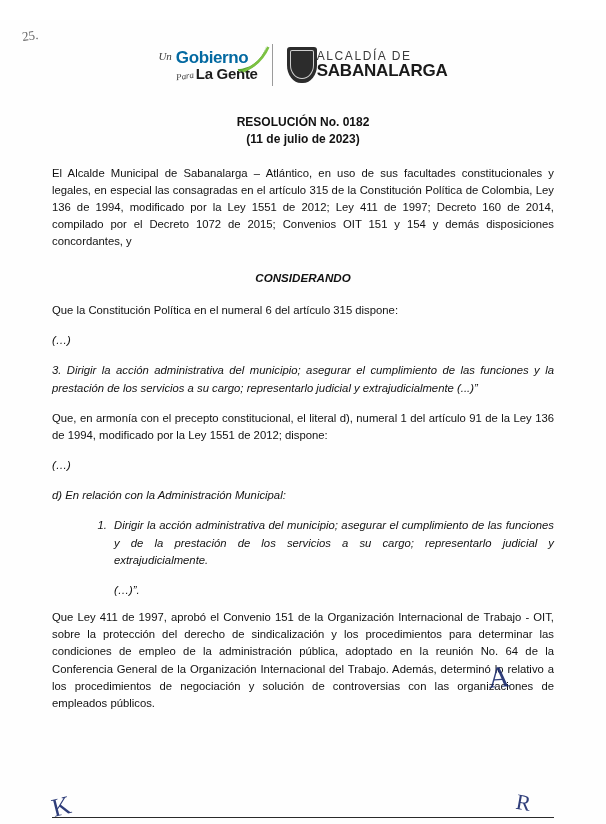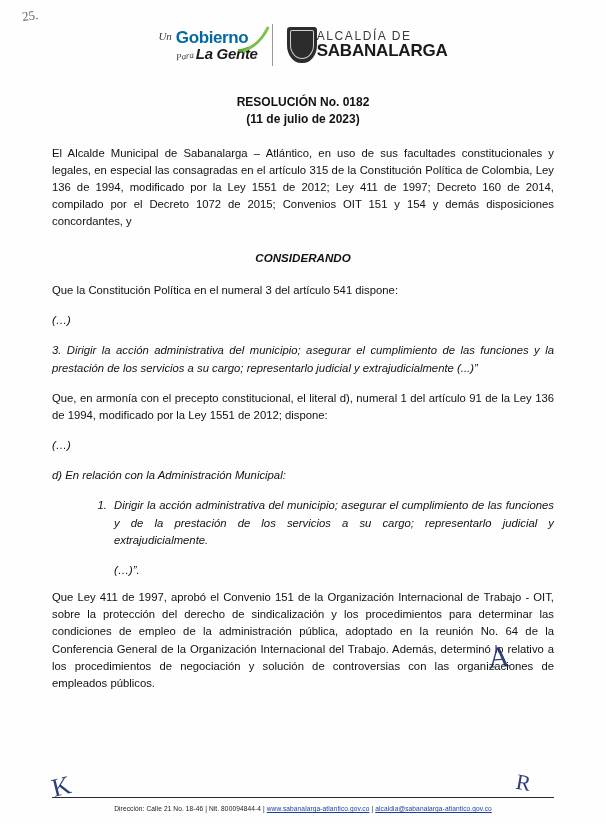--- a/index.html
+++ b/index.html
@@ -38,20 +38,21 @@
   }
 
   
   .letterhead {
     display: flex;
     align-items: center;
     justify-content: center;
     gap: 14px;
     padding-top: 16px;
     height: 58px;
+    margin-top: 20px;
   }
   .logo-left {
     display: flex;
     align-items: flex-start;
     gap: 4px;
     position: relative;
   }
   .logo-left .swoosh {
     position: absolute;
     right: -12px;
@@ -85,21 +86,20 @@
     display: inline-block;
     transform: rotate(-8deg);
     margin-right: 2px;
   }
   .logo-left .gente {
     font-family: "Liberation Sans", sans-serif;
     font-weight: bold;
     font-size: 15px;
     color: #1c1c1c;
     letter-spacing: -0.3px;
-    font-style: italic;
   }
   .divider-v {
     width: 1px;
     height: 42px;
     background: #9b9b9b;
   }
   .logo-right {
     display: flex;
     align-items: center;
   }
@@ -274,21 +274,21 @@
     <div class="title-block">
       <div>RESOLUCIÓN No. 0182</div>
       <div>(11 de julio de 2023)</div>
     </div>
 
 
     <p class="para-block">El Alcalde Municipal de Sabanalarga – Atlántico, en uso de sus facultades constitucionales y legales, en especial las consagradas en el artículo 315 de la Constitución Política de Colombia, Ley 136 de 1994, modificado por la Ley 1551 de 2012; Ley 411 de 1997; Decreto 160 de 2014, compilado por el Decreto 1072 de 2015; Convenios OIT 151 y 154 y demás disposiciones concordantes, y</p>
 
     <div class="considerando">CONSIDERANDO</div>
 
-    <p class="para-block">Que la Constitución Política en el numeral 3 del artículo 541 dispone:</p>
+    <p class="para-block">Que la Constitución Política en el numeral 6 del artículo 315 dispone:</p>
 
 
     <p class="ellipsis">(…)</p>
 
     <p class="ital-block">3. Dirigir la acción administrativa del municipio; asegurar el cumplimiento de las funciones y la prestación de los servicios a su cargo; representarlo judicial y extrajudicialmente (...)”</p>
 
     <p class="para-block">Que, en armonía con el precepto constitucional, el literal d), numeral 1 del artículo 91 de la Ley 136 de 1994, modificado por la Ley 1551 de 2012; dispone:</p>
 
 
     <p class="ellipsis">(…)</p>

